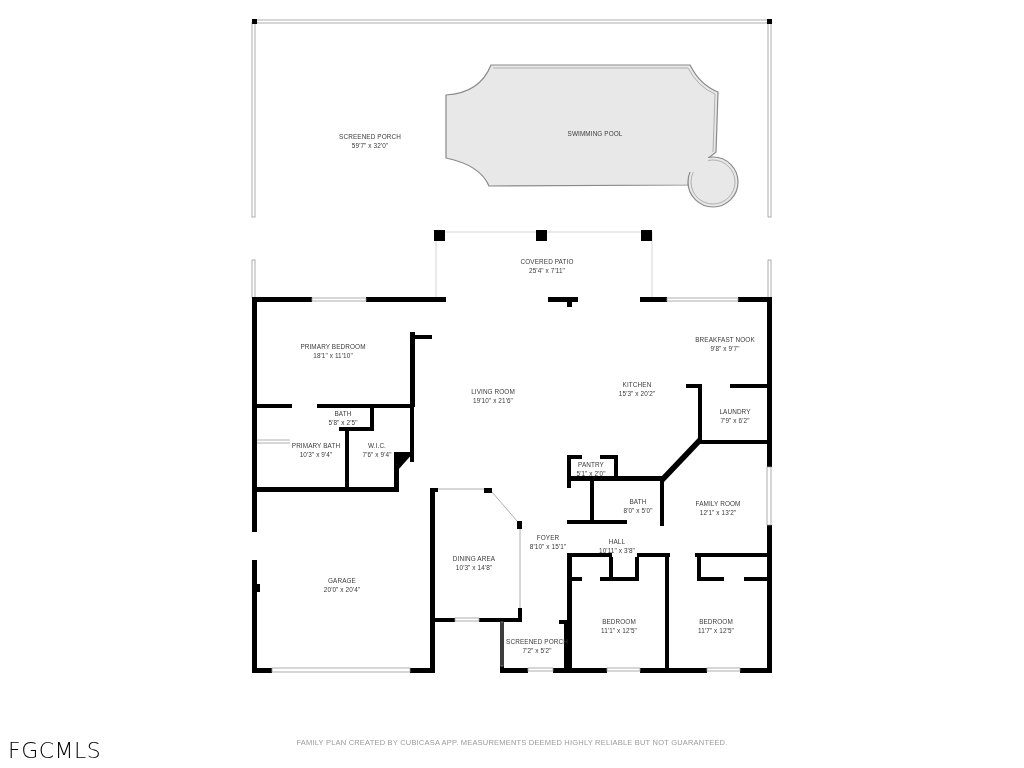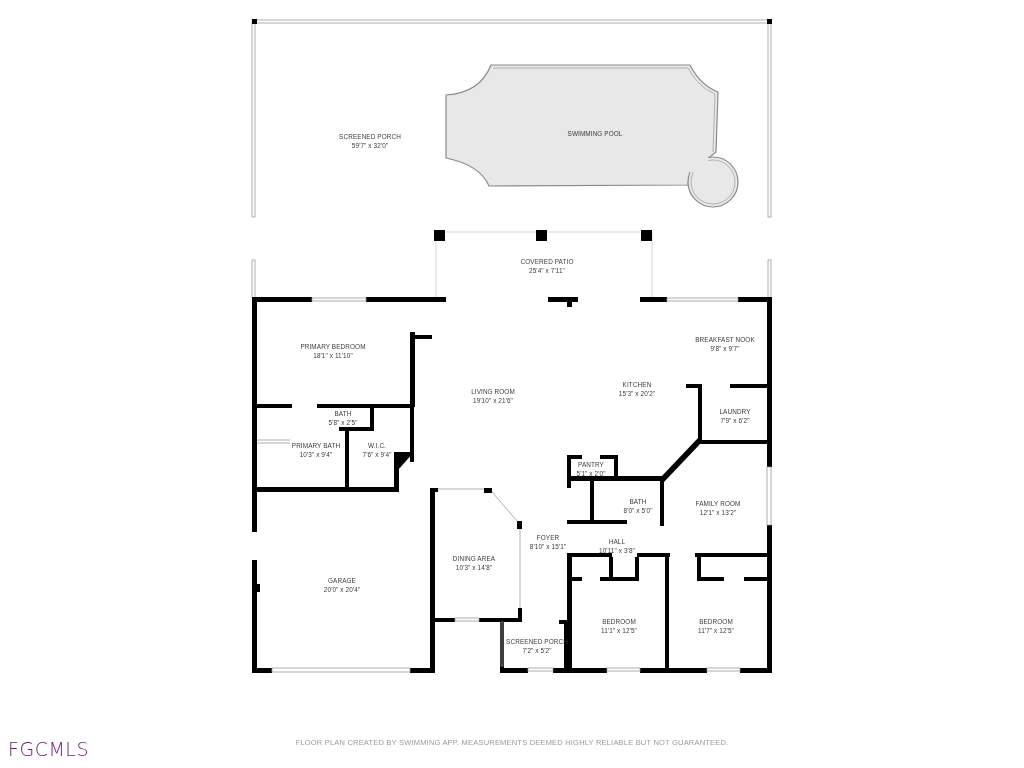--- a/index.html
+++ b/index.html
@@ -3,22 +3,22 @@
 <meta charset="utf-8">
 <style>
   html, body { margin:0; padding:0; background:#ffffff; }
   body { width:1024px; height:768px; position:relative; overflow:hidden;
          font-family:"Liberation Sans", "DejaVu Sans", sans-serif; }
   #plan { position:absolute; left:0; top:0; width:1024px; height:768px; }
   .room-label { position:absolute; text-align:center; color:#3a3a3a;
                 font-size:6.4px; line-height:9px; letter-spacing:0.1px;
                 transform:translateX(-50%); white-space:nowrap; }
   .room-label .dim { display:block; }
-  .brand { position:absolute; left:8px; top:738px; font-size:19px; letter-spacing:0.5px;
-           color:#701a75; font-family:"DejaVu Sans", sans-serif; font-weight:300;text-align:right; }
+  .brand { position:absolute; left:8px; top:738px; font-size:22px; letter-spacing:0.5px;
+           color:#000000; font-family:"DejaVu Sans", sans-serif; font-weight:300;text-align:right; }
   .disclaimer { position:absolute; left:512px; top:738px; transform:translateX(-50%);
                 font-size:7.5px; color:#9a9a9a; letter-spacing:0.2px; white-space:nowrap; }
 </style>
 </head>
 <body>
 
 <svg id="plan" viewBox="0 0 1024 768" xmlns="http://www.w3.org/2000/svg">
 
   <g fill="none" stroke="#9a9a9a" stroke-width="0.8">
     <rect x="253" y="20" width="518" height="3"></rect>
@@ -236,13 +236,13 @@
     <span>BEDROOM</span>
     <span class="dim">11'7" x 12'5"</span>
   </div>
   <div class="room-label" style="left:537px;top:637px;">
     <span>SCREENED PORCH</span>
     <span class="dim">7'2" x 5'2"</span>
   </div>
 </div>
 
 <div class="brand">FGCMLS</div>
-<div class="disclaimer">FLOOR PLAN CREATED BY SWIMMING APP. MEASUREMENTS DEEMED HIGHLY RELIABLE BUT NOT GUARANTEED.</div>
+<div class="disclaimer">FAMILY PLAN CREATED BY CUBICASA APP. MEASUREMENTS DEEMED HIGHLY RELIABLE BUT NOT GUARANTEED.</div>
 
 </body></html>

